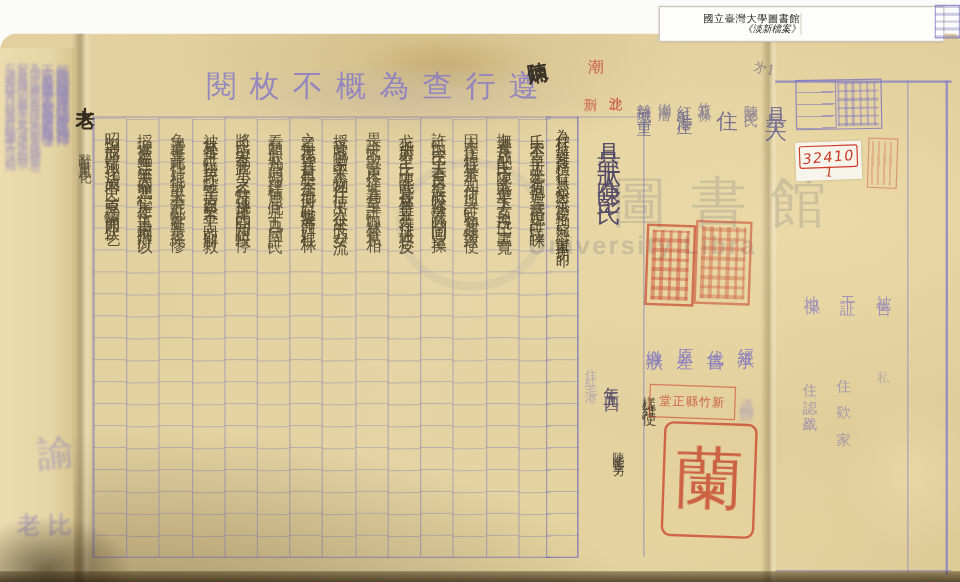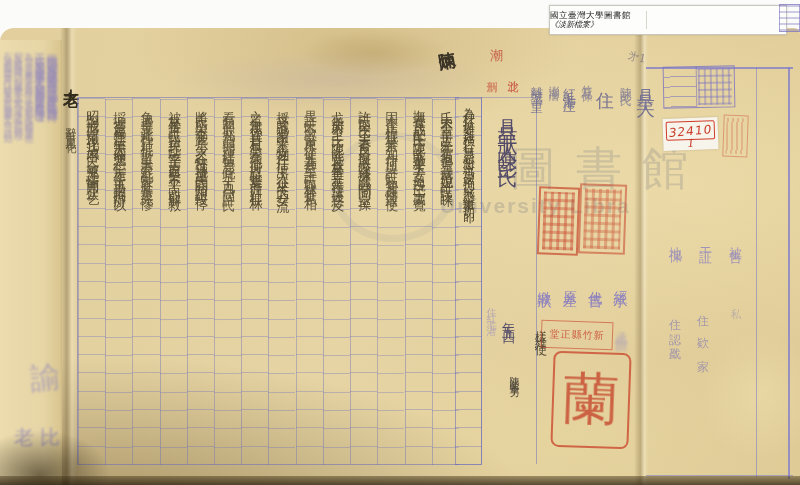--- a/index.html
+++ b/index.html
@@ -29,21 +29,21 @@
   .patch1{left:300px;top:30px;width:150px;height:46px;border-radius:50%;
     background:radial-gradient(closest-side,rgba(172,144,84,.35),transparent);}
   .patch2{left:700px;top:330px;width:120px;height:130px;border-radius:50%;
     background:radial-gradient(closest-side,rgba(240,226,176,.5),transparent);}
   .titlewash{left:170px;top:50px;width:330px;height:60px;border-radius:50%;
     background:radial-gradient(closest-side,rgba(128,122,200,.12),transparent);}
   
   .catlabel{left:549px;top:5px;width:236px;height:28px;background:#fdfdfb;
     border:1px solid #c9c6bd;display:flex;align-items:center;
     font-family:"Liberation Sans",sans-serif;color:#1c1c1c;box-shadow:0 0 2px rgba(0,0,0,.15);}
-  .catleft{width:96px;text-align:left;line-height:1.15;border-right:1px solid #d8d5ca;}
+  .catleft{width:96px;text-align:right;line-height:1.15;border-right:1px solid #d8d5ca;padding-left:21px;}
   .catlib{font-size:8.5px;letter-spacing:.5px;}
   .catcoll{font-size:8px;font-style:italic;}
   .catcode{flex:1;text-align:center;font-size:10.5px;letter-spacing:.3px;font-weight:bold;}
   .cornerstamp{left:779px;top:4px;width:19px;height:26px;border:1px solid rgba(120,112,190,.6);
     background:repeating-linear-gradient(0deg,rgba(120,112,190,.35) 0 2px,transparent 2px 6px);}
   
   .rescript{left:172px;top:55px;width:300px;font-size:25px;letter-spacing:11px;
     color:#837ac8;opacity:.82;filter:blur(.3px);white-space:nowrap;}
   .blacknote{left:433px;top:38px;font-size:17px;font-weight:bold;color:#2a251c;
     letter-spacing:2px;transform:rotate(-10deg);opacity:.9;}
@@ -179,20 +179,21 @@
   <div class="abs lbig">老比</div>
 
   <div class="abs catlabel">
     <div class="catleft">
       <div class="catlib">國立臺灣大學圖書館</div>
       <div class="catcoll">《淡新檔案》</div>
     </div>
   </div>
   <div class="abs cornerstamp"></div>
 
+  <div class="abs rescript">閱枚不概為查行遵</div>
   <div class="abs v blacknote">陳炳</div>
   <div class="abs redmark rm1">潮</div>
   <div class="abs v redmark rm2">沙北</div>
   <div class="abs v redmark rm3">新刑</div>
   <div class="abs pencil">㐧1</div>
 
   <div class="abs v honor-big">大老</div>
   <div class="abs v honor-sm">辭首重風化</div>
 
   <div class="abs wmcircle"></div>

